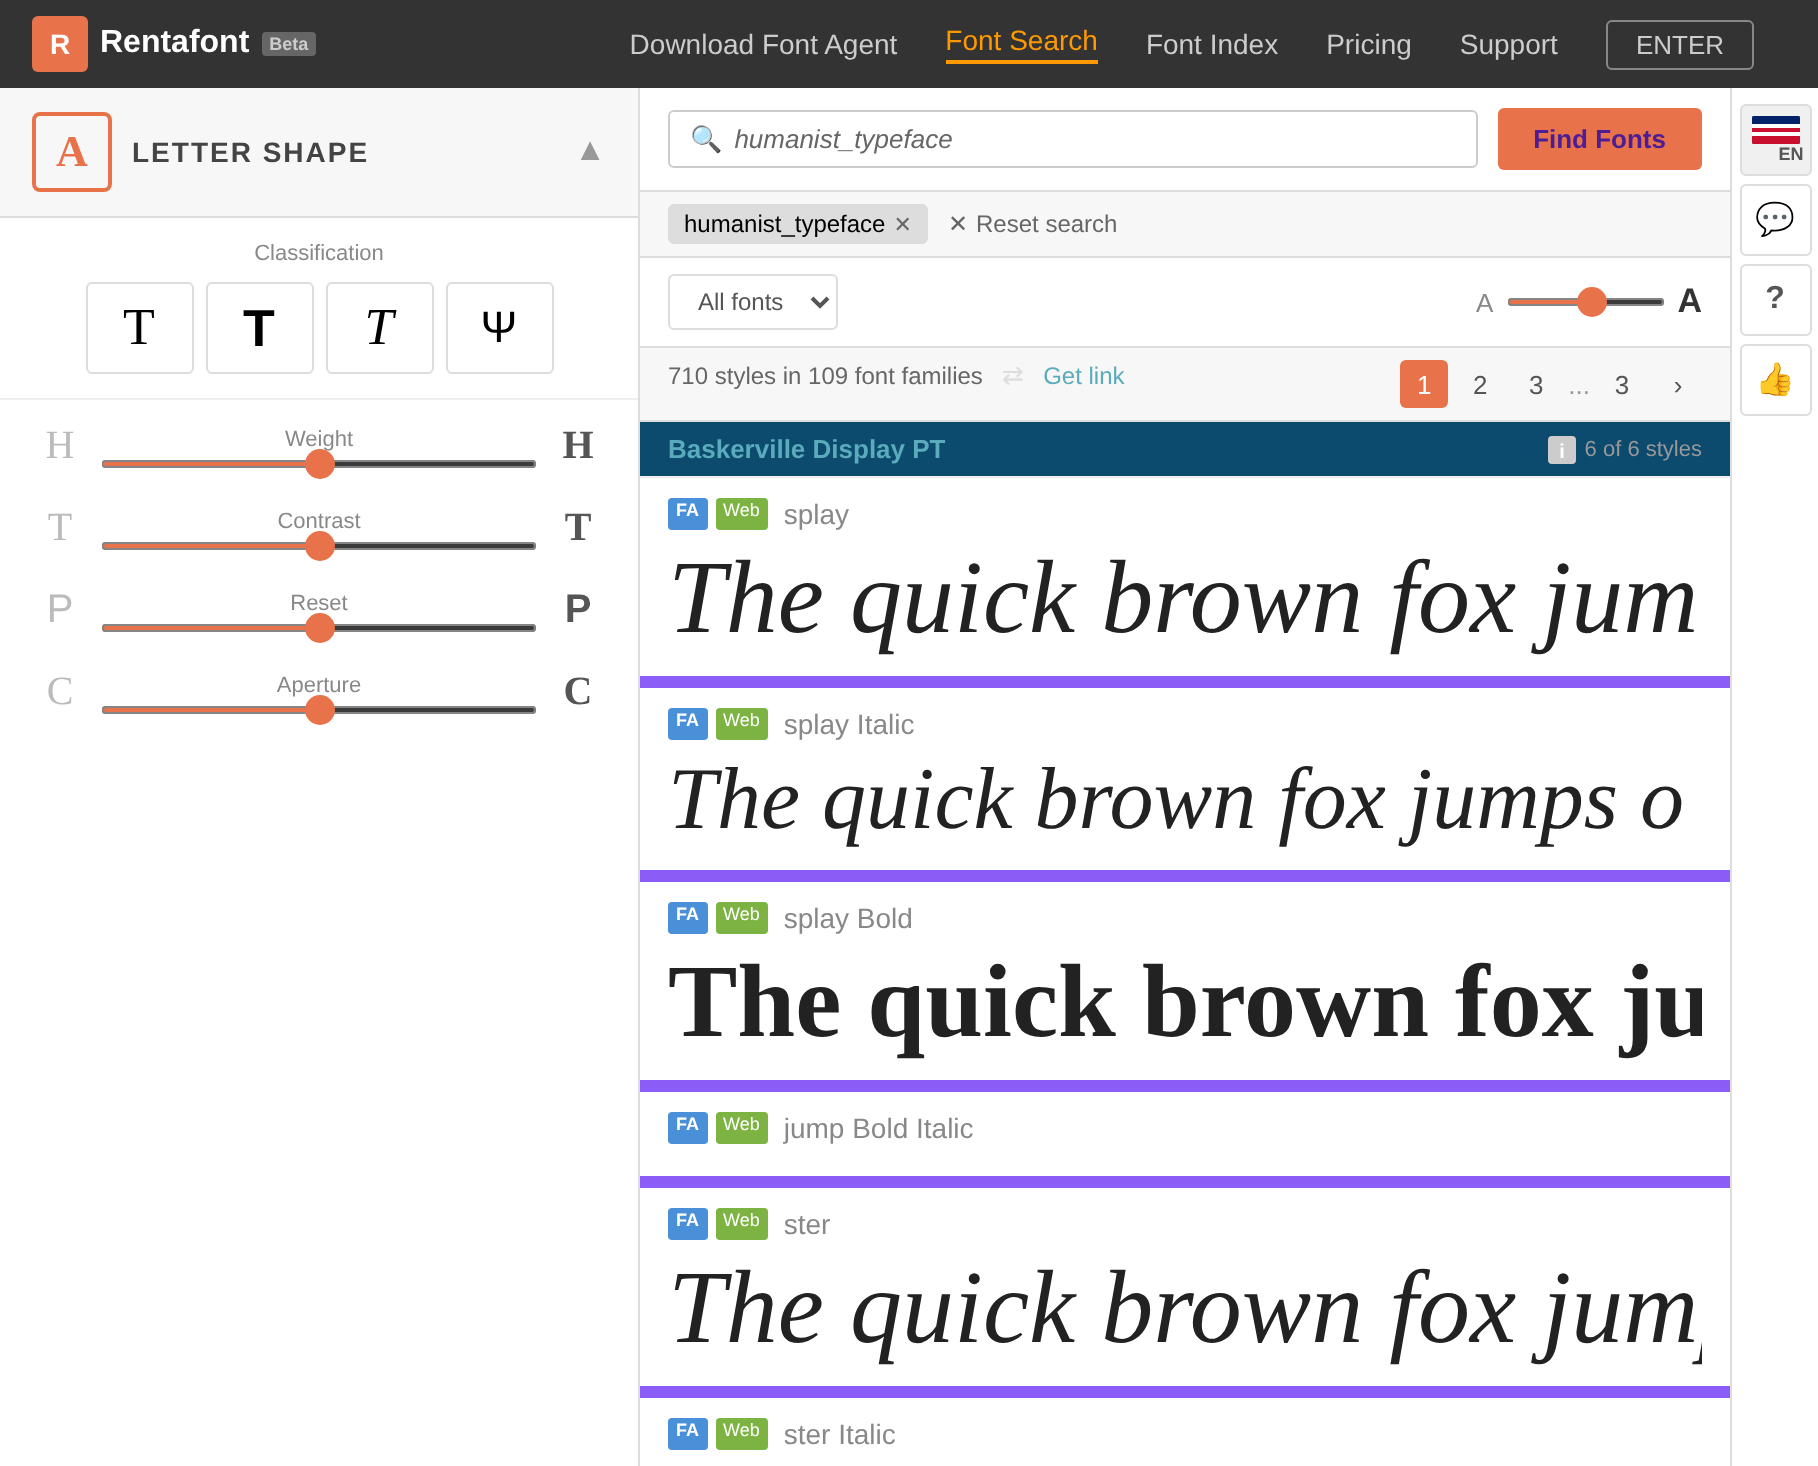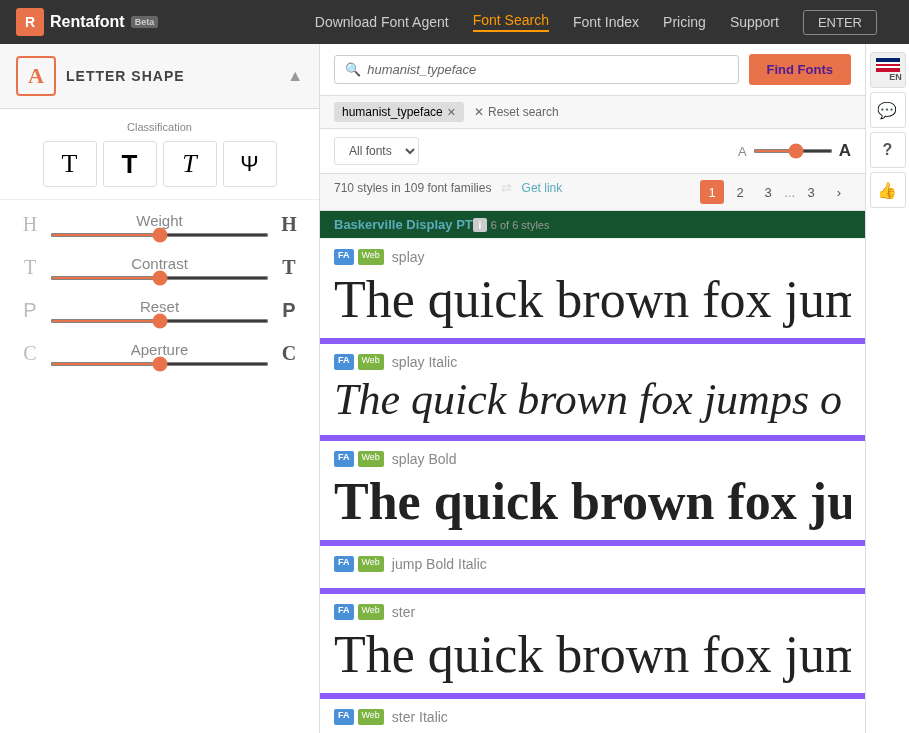--- a/index.html
+++ b/index.html
@@ -173,21 +173,21 @@
       font-weight: bold;
     }
     .slider-container {
       flex: 1;
       display: flex;
       flex-direction: column;
       align-items: center;
       gap: 4px;
     }
     .slider-name {
-      font-size: 15px;
+      font-size: 11px;
       color: #888;
     }
     input[type=range] {
       width: 100%;
       height: 4px;
       cursor: pointer;
       accent-color: #e8734a;
     }
 
     
@@ -369,21 +369,21 @@
       margin-left: 4px;
     }
     .font-preview {
       font-size: 52px;
       line-height: 1.1;
       color: #222;
       overflow: hidden;
       white-space: nowrap;
       max-width: 100%;
     }
-    .preview-serif { font-family: 'Georgia', 'Times New Roman', serif; }
+    .preview-serif { font-family: 'Georgia', 'Times New Roman', serif; font-style: italic; }
     .preview-serif-italic { font-family: 'Georgia', 'Times New Roman', serif; font-style: italic; }
     .preview-serif-bold { font-family: 'Georgia', 'Times New Roman', serif; font-weight: bold; }
     .preview-serif-bold-italic { font-family: 'Georgia', 'Times New Roman', serif; font-weight: bold; font-style: italic; }
 
     
     .right-sidebar {
       width: 44px;
       background: white;
       border-left: 1px solid #ddd;
       display: flex;
@@ -545,21 +545,21 @@
         <span class="page-num">2</span>
         <span class="page-num">3</span>
         <span class="page-dots">...</span>
         <span class="page-num">3</span>
         <span class="page-num">›</span>
       </div>
     </div>
 
     <div class="font-results">
 
-      <div style="background:#14532d; padding:6px 14px; border-bottom:1px solid #eee; display:flex; align-items:center;">
+      <div style="background:#0c4a6e; padding:6px 14px; border-bottom:1px solid #eee; display:flex; justify-content:space-between; align-items:center;">
         <span class="font-name">Baskerville Display PT</span>
         <span class="styles-count">
           <svg width="14" height="14" viewBox="0 0 14 14">
               <rect width="14" height="14" rx="2" fill="#ccc"></rect>
               <text x="7" y="11" text-anchor="middle" fill="white" font-size="10" font-weight="bold">i</text>
             </svg>
           <span>6 of 6 styles</span>
         </span>
       </div>
 

